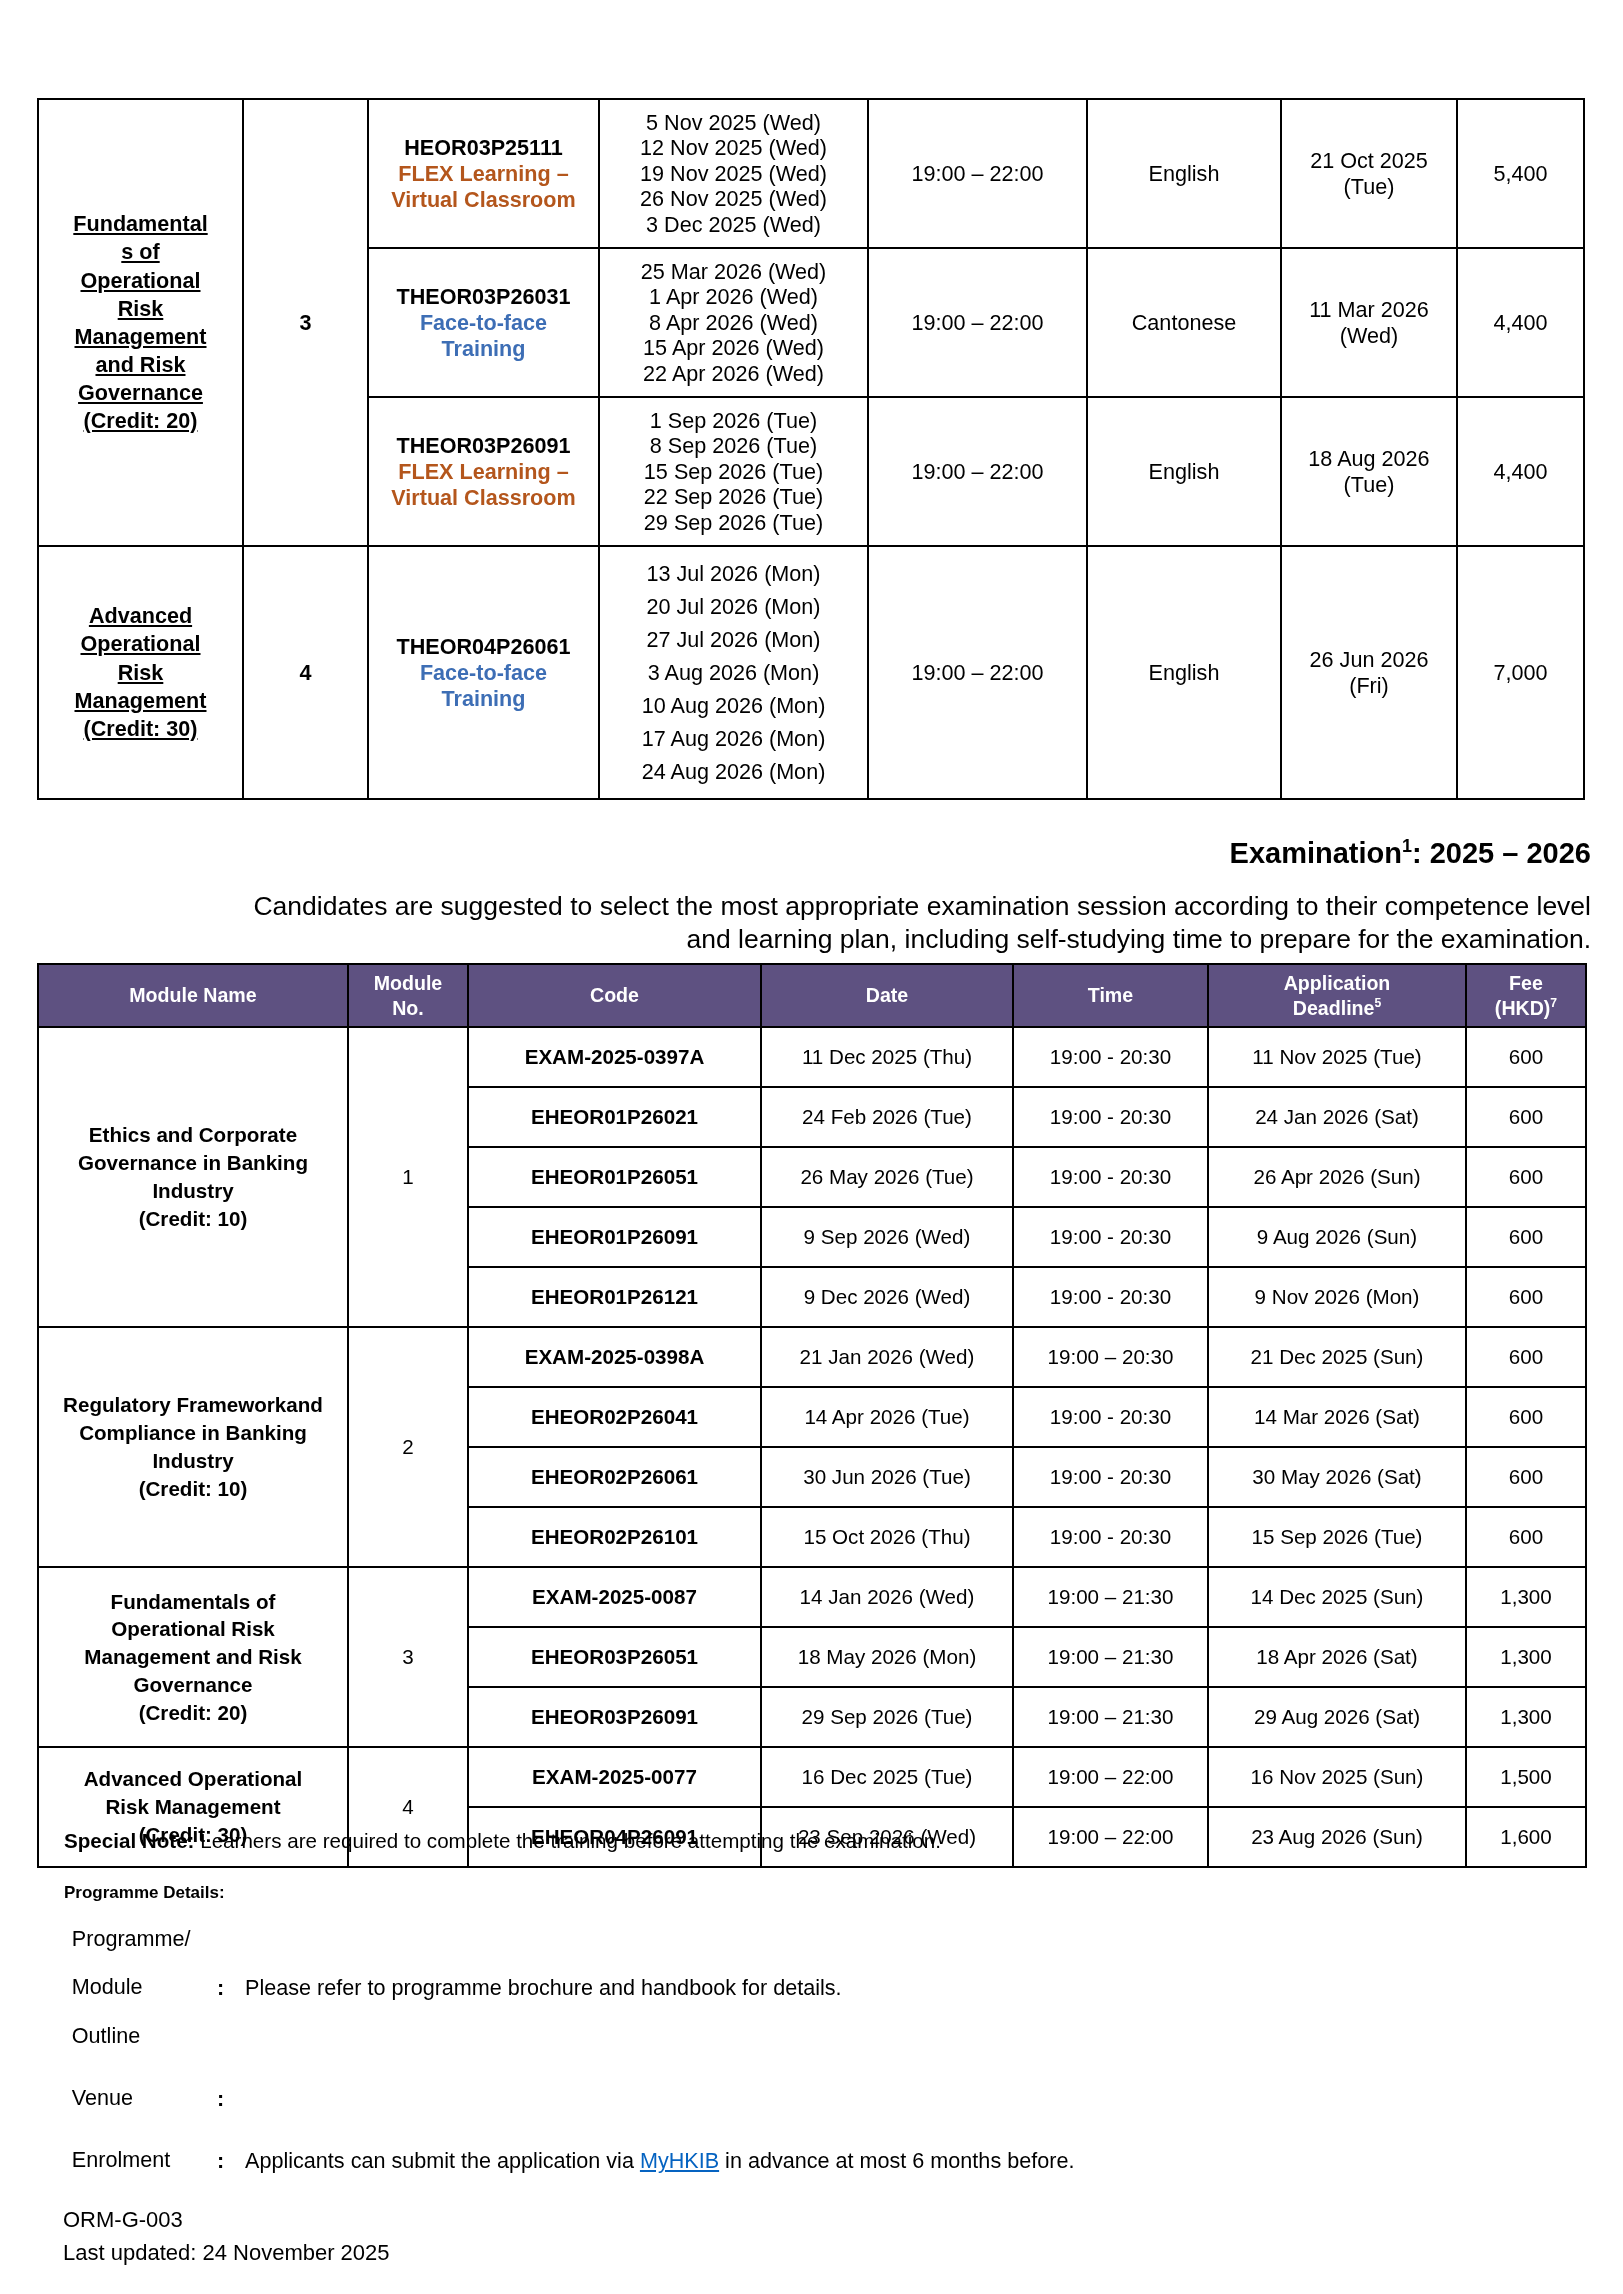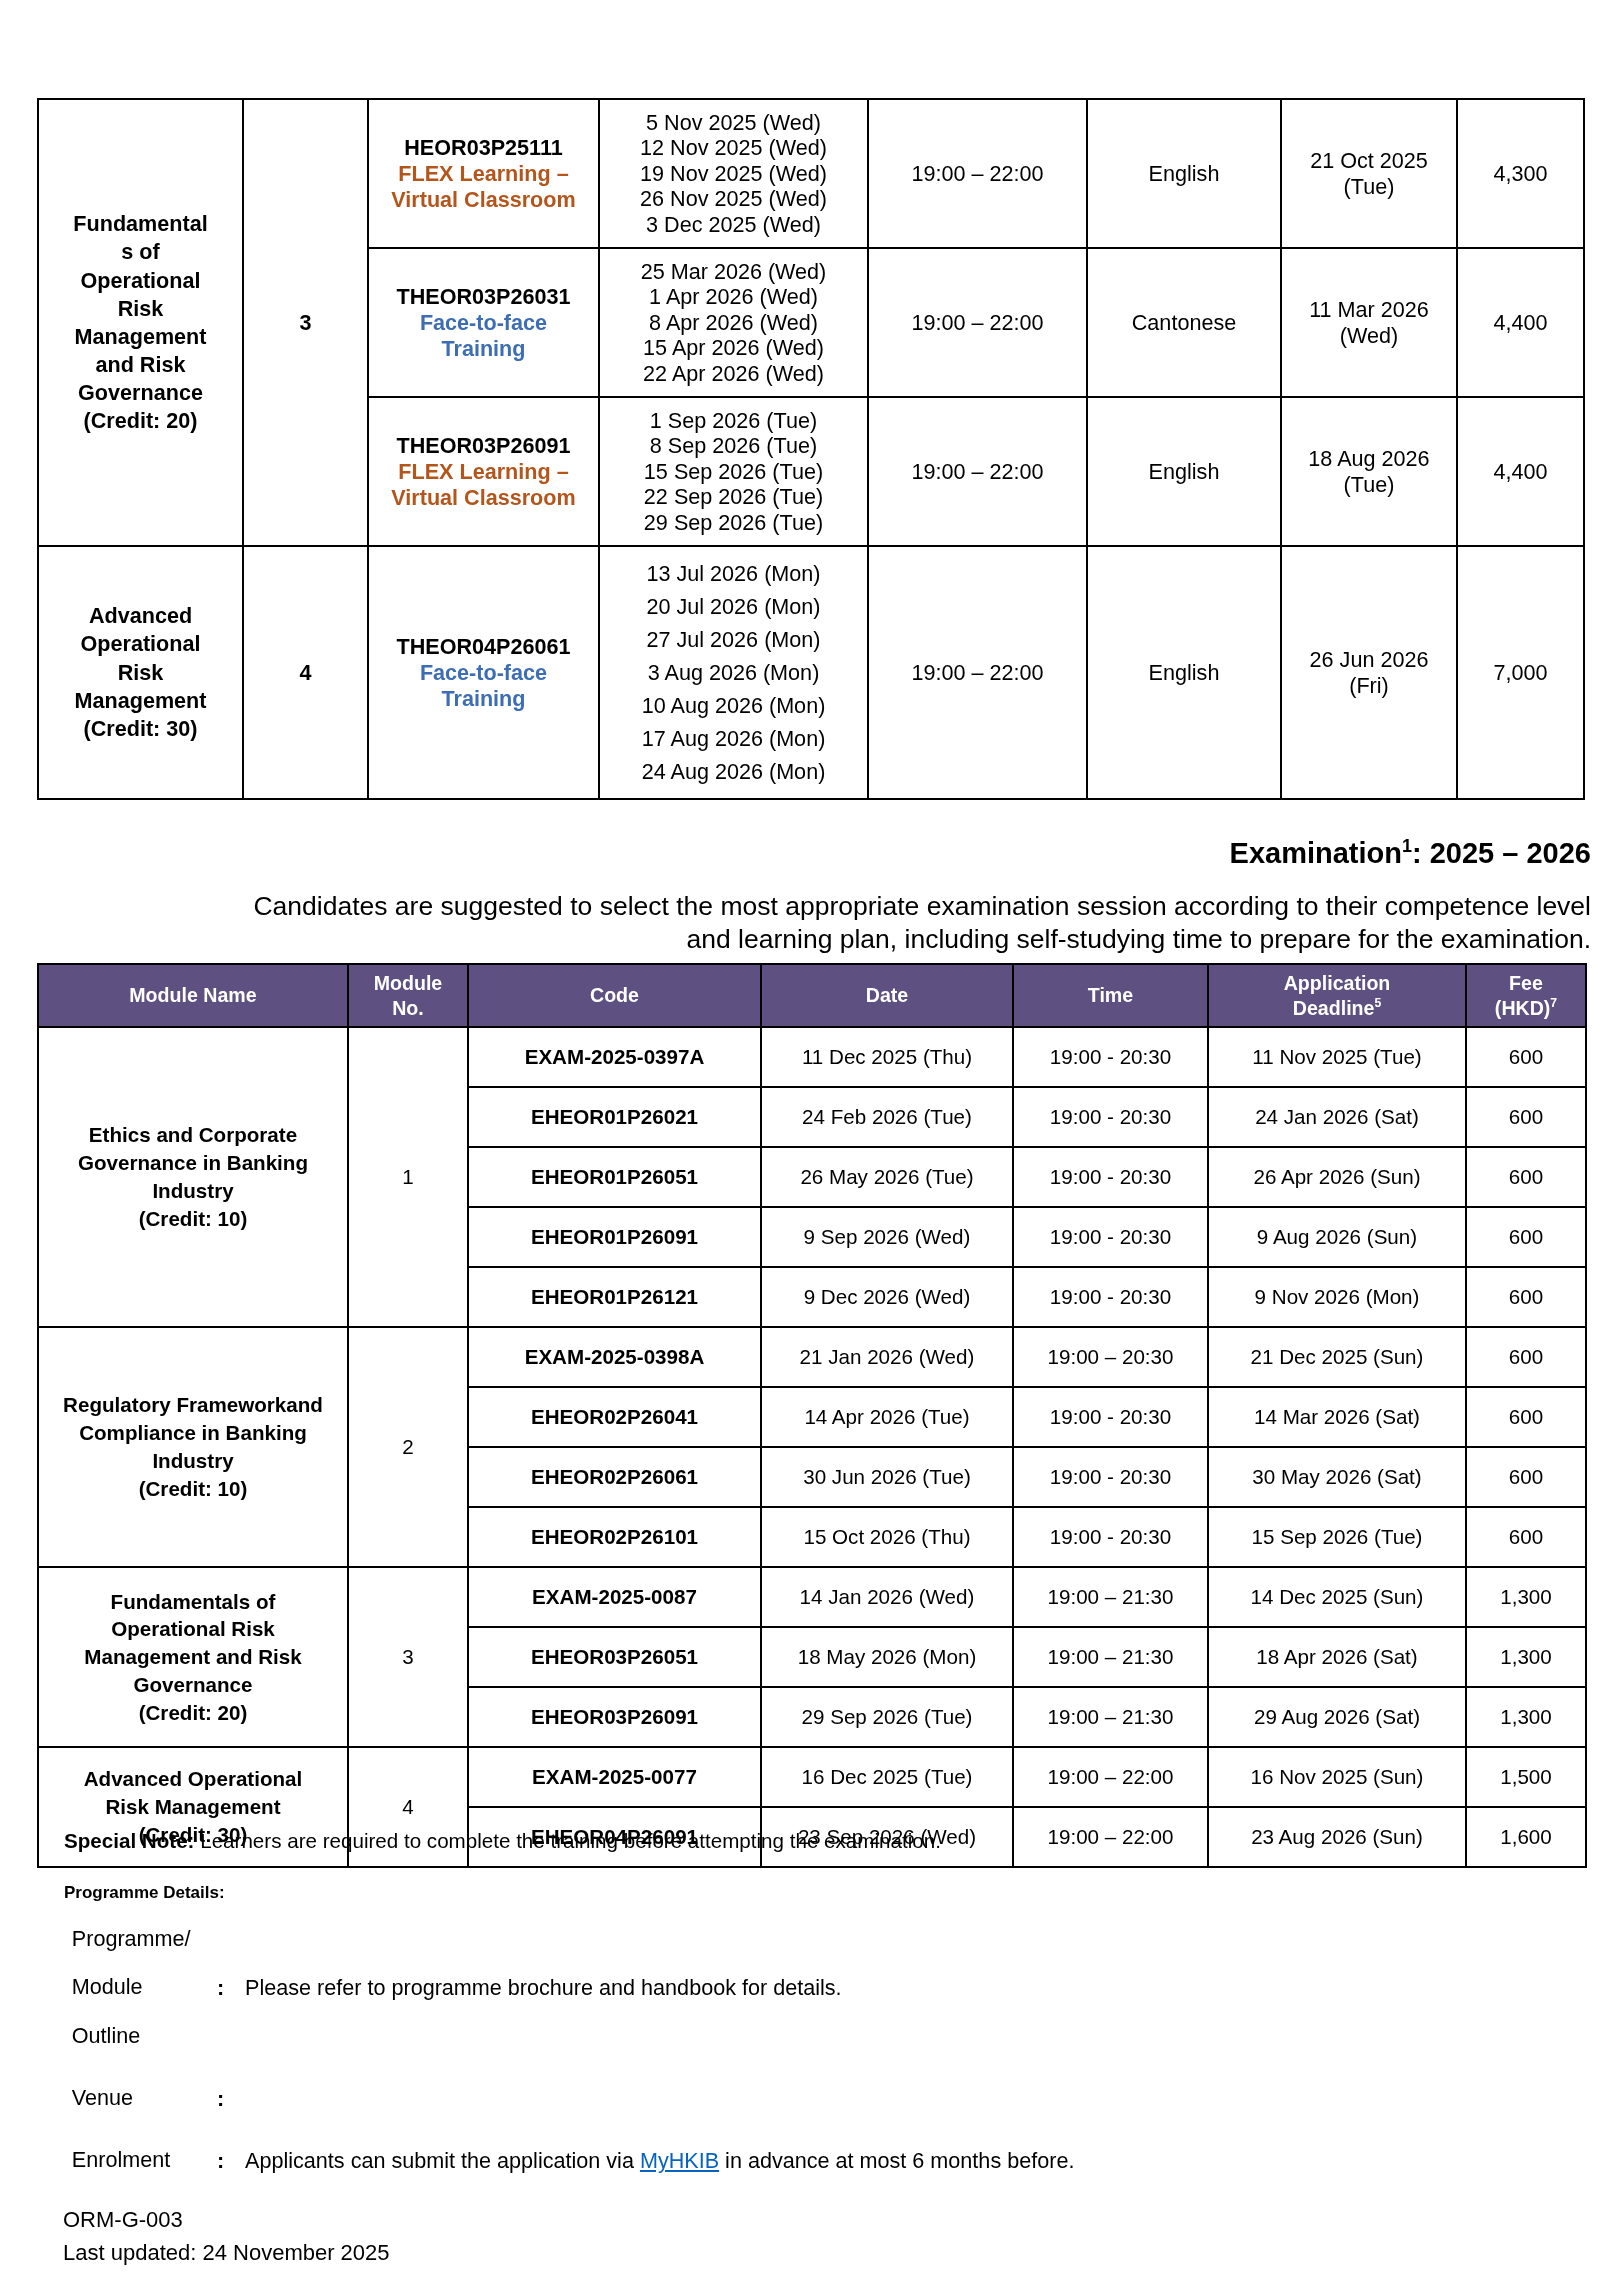--- a/index.html
+++ b/index.html
@@ -6,21 +6,21 @@
   .page{position:relative;width:1623px;height:2295px;background:#fff;color:#000;
         font-family:"Liberation Sans", sans-serif;overflow:hidden;}
   table{border-collapse:collapse;table-layout:fixed;}
   .pre{white-space:pre-line;}
   sup{font-size:62%;vertical-align:super;line-height:0;}
 
   
   .t1{position:absolute;left:37px;top:98px;border:2.9px solid #000;}
   .t1 td{border:2px solid #000;text-align:center;vertical-align:middle;
          font-size:21.6px;padding:9.8px 5.9px;}
-  .t1 .mod{font-weight:bold;line-height:1.3;}
+  .t1 .mod{font-weight:bold;line-height:1.3;text-decoration:underline;}
   .t1 .mno{font-weight:bold;}
   .code-line{font-weight:bold;}
   .type-flex{font-weight:bold;color:var(--flex,#b4561c);}
   .type-f2f{font-weight:bold;color:var(--f2f,#3d6eb5);}
   .dates{line-height:25.5px;}
   .dates-wide{line-height:33px;}
 
   
   .exam-head{position:absolute;left:37px;top:837px;width:1554px;text-align:right;}
   .exam-head .h{font-size:29px;font-weight:bold;margin:0;}
@@ -84,21 +84,21 @@
         </td>
         <td class="dates pre">5 Nov 2025 (Wed)
 12 Nov 2025 (Wed)
 19 Nov 2025 (Wed)
 26 Nov 2025 (Wed)
 3 Dec 2025 (Wed)</td>
         <td>19:00 – 22:00</td>
         <td>English</td>
         <td class="pre">21 Oct 2025
 (Tue)</td>
-        <td>4,300</td>
+        <td>5,400</td>
       </tr>
       <tr>
         <td>
           <div class="code-line">THEOR03P26031</div>
           <div class="type-f2f pre">Face-to-face
 Training</div>
         </td>
         <td class="dates pre">25 Mar 2026 (Wed)
 1 Apr 2026 (Wed)
 8 Apr 2026 (Wed)

